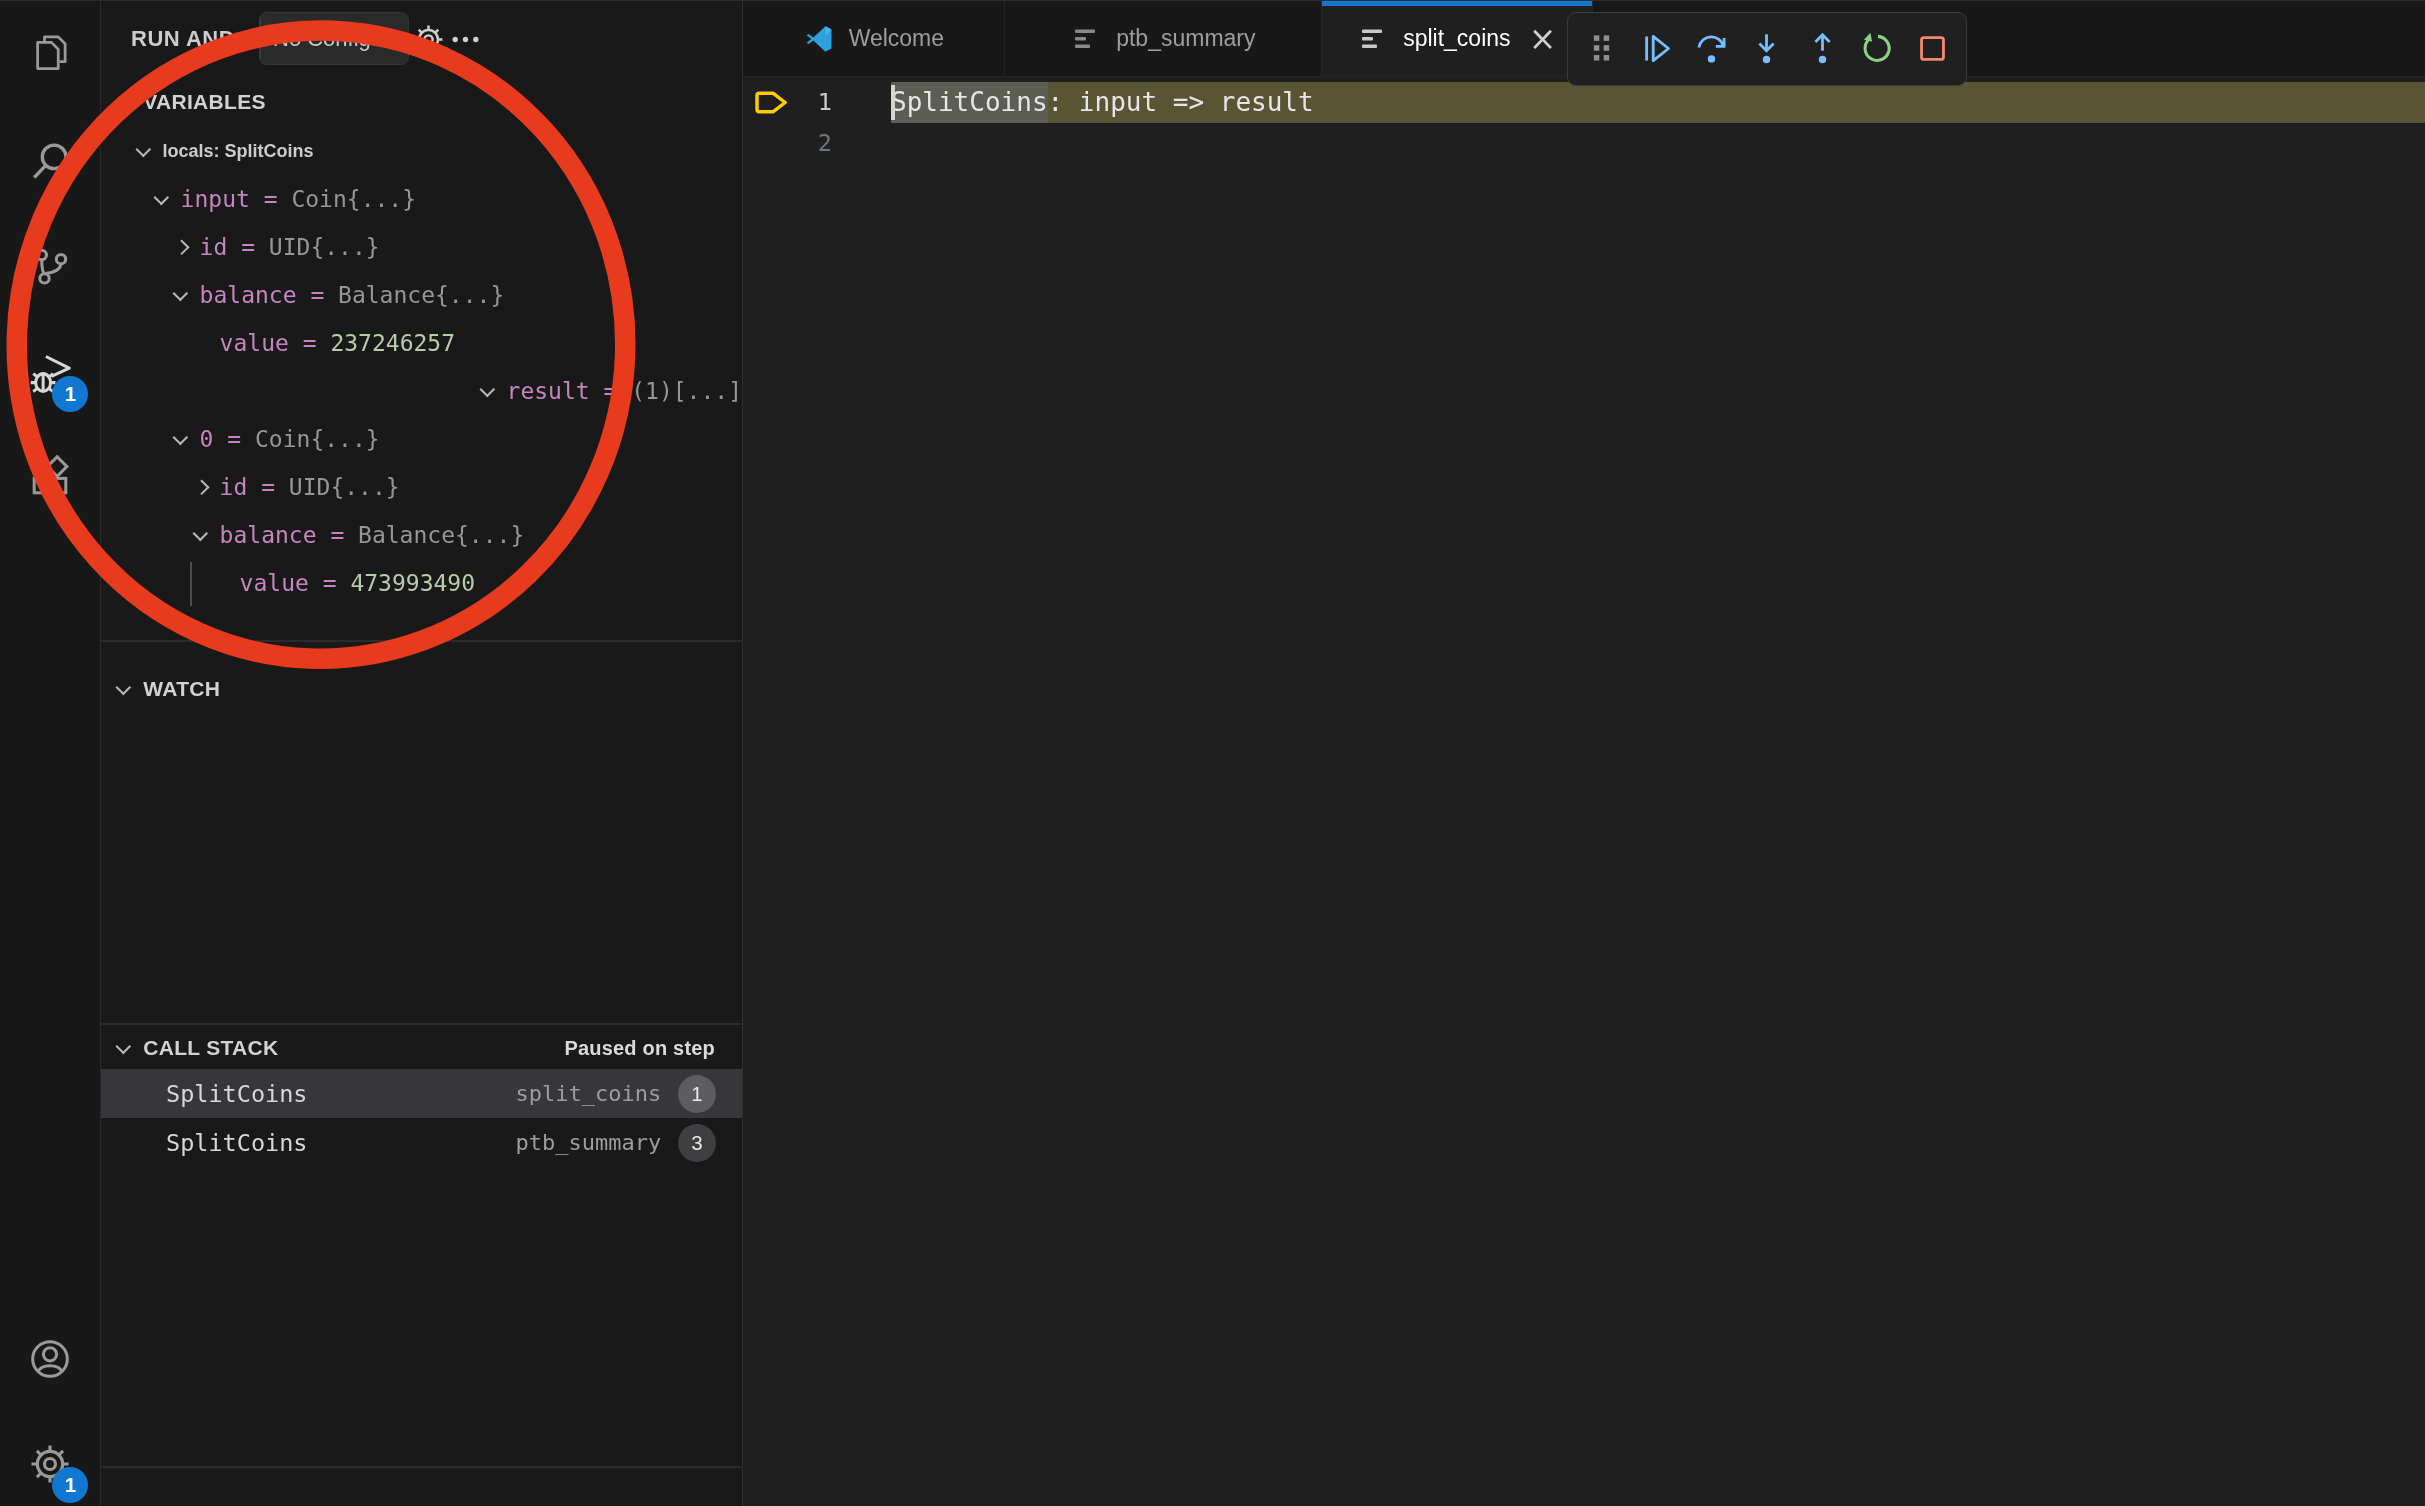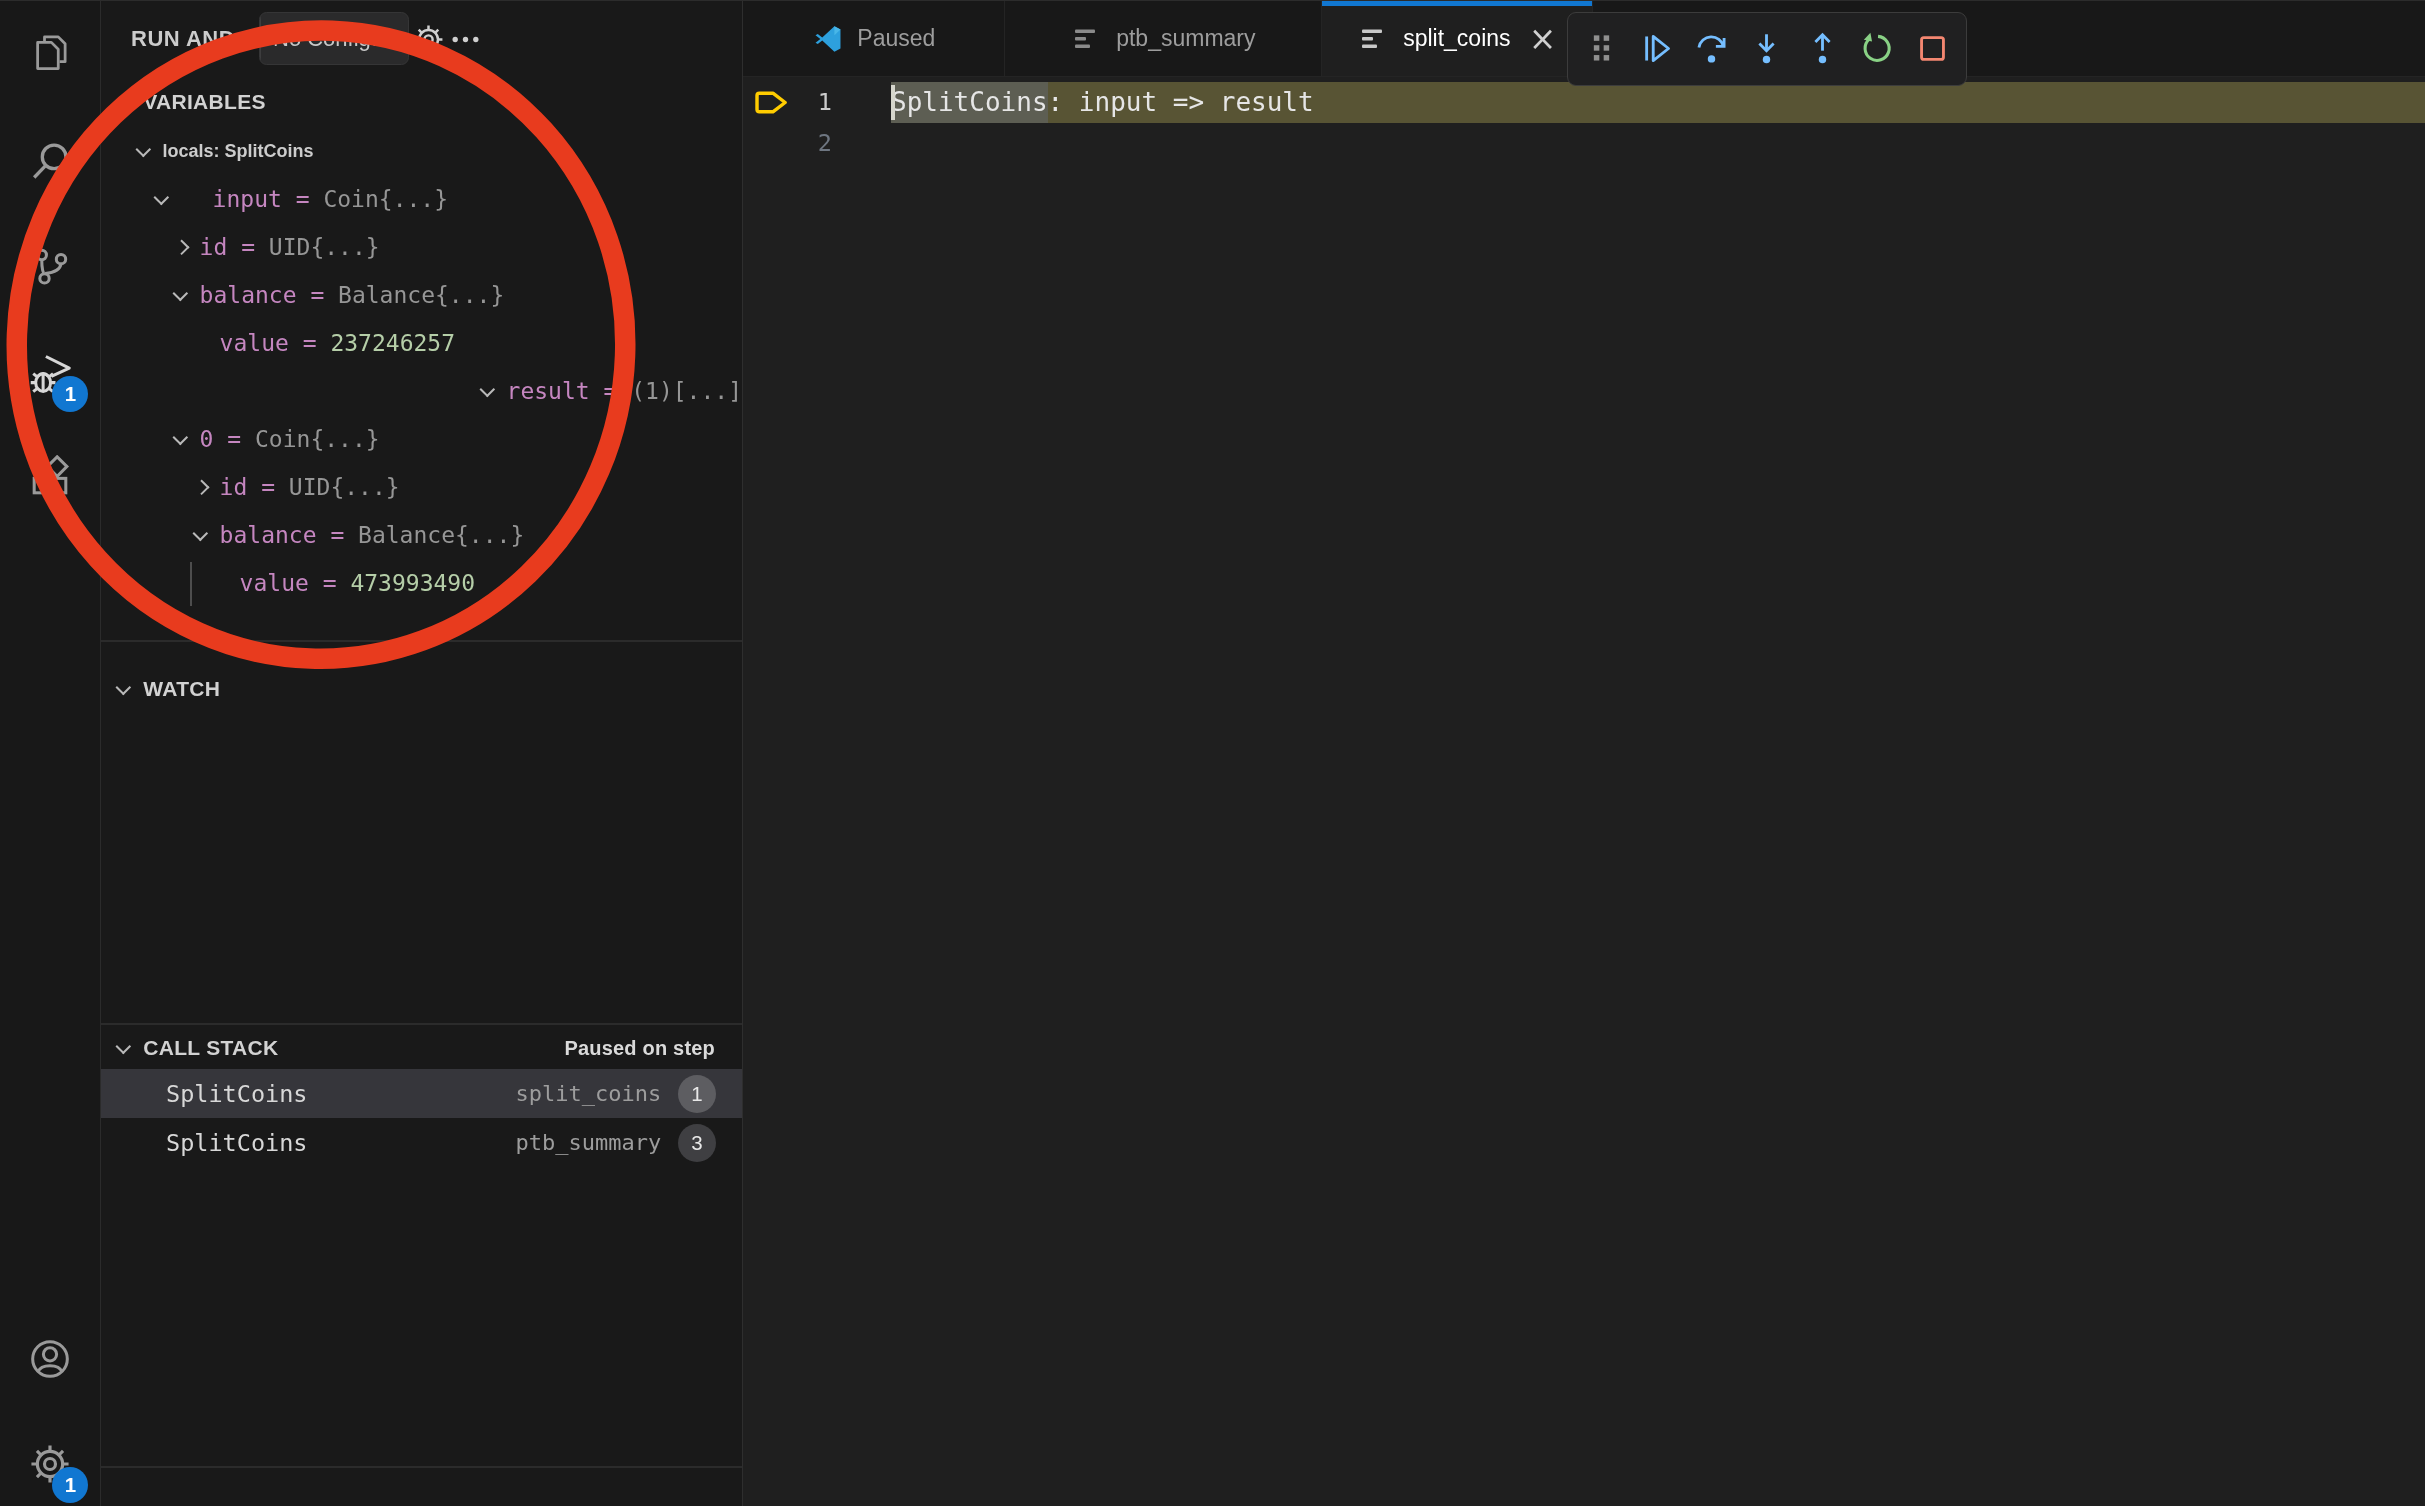--- a/index.html
+++ b/index.html
@@ -223,21 +223,21 @@
       <span class="chev down"></span>
       <span>VARIABLES</span>
     </div>
     <div class="var-rows" id="varrows">
         <div class="tree-row" style="padding-left: 31px;">
           <span class="chevbox">
             <span class="chev down"></span>
           </span>
           <span class="tr-text tr-label">locals: SplitCoins</span>
         </div>
-        <div class="tree-row" style="padding-left: 49px; gap: 32px;">
+        <div class="tree-row" style="padding-left: 49px;">
           <span class="chevbox">
             <span class="chev down"></span>
           </span>
           <span class="tr-text"><span class="tr-name">input</span><span class="tr-eq"> = </span><span class="tr-obj">Coin{...}</span></span>
         </div>
         <div class="tree-row" style="padding-left: 68px;">
           <span class="chevbox">
             <span class="chev right"></span>
           </span>
           <span class="tr-text"><span class="tr-name">id</span><span class="tr-eq"> = </span><span class="tr-obj">UID{...}</span></span>
@@ -311,21 +311,21 @@
     <div class="sec-div" style="top:1465px"></div>
   </aside>
 
   <main class="editor-area">
     <div class="tabbar" id="tabbar">
         <div class="tab" style="width: 262px;">
           <svg viewBox="0 0 48 50" fill="none">
             <path fill="#2da0dd" d="M34 5 L15 22.5 L8 17 L4.5 19 L12 25 L4.5 31 L8 33 L15 27.5 L34 45 L43.5 40 V10 Z"></path>
      <path fill="#48b6e8" d="M34 5 L43.5 10 L34 19 Z"></path>
           </svg>
-          <span>Paused</span>
+          <span>Welcome</span>
         </div>
         <div class="tab" style="width: 317px;">
           <svg viewBox="0 0 32 32" fill="none">
             <g fill="#8a8a8a">
               <rect x="5" y="6.5" width="20" height="3.6" rx="1"></rect>
               <rect x="5" y="14" width="11" height="3.6" rx="1"></rect>
               <rect x="5" y="21.5" width="15" height="3.6" rx="1"></rect>
             </g>
           </svg>
           <span>ptb_summary</span>

